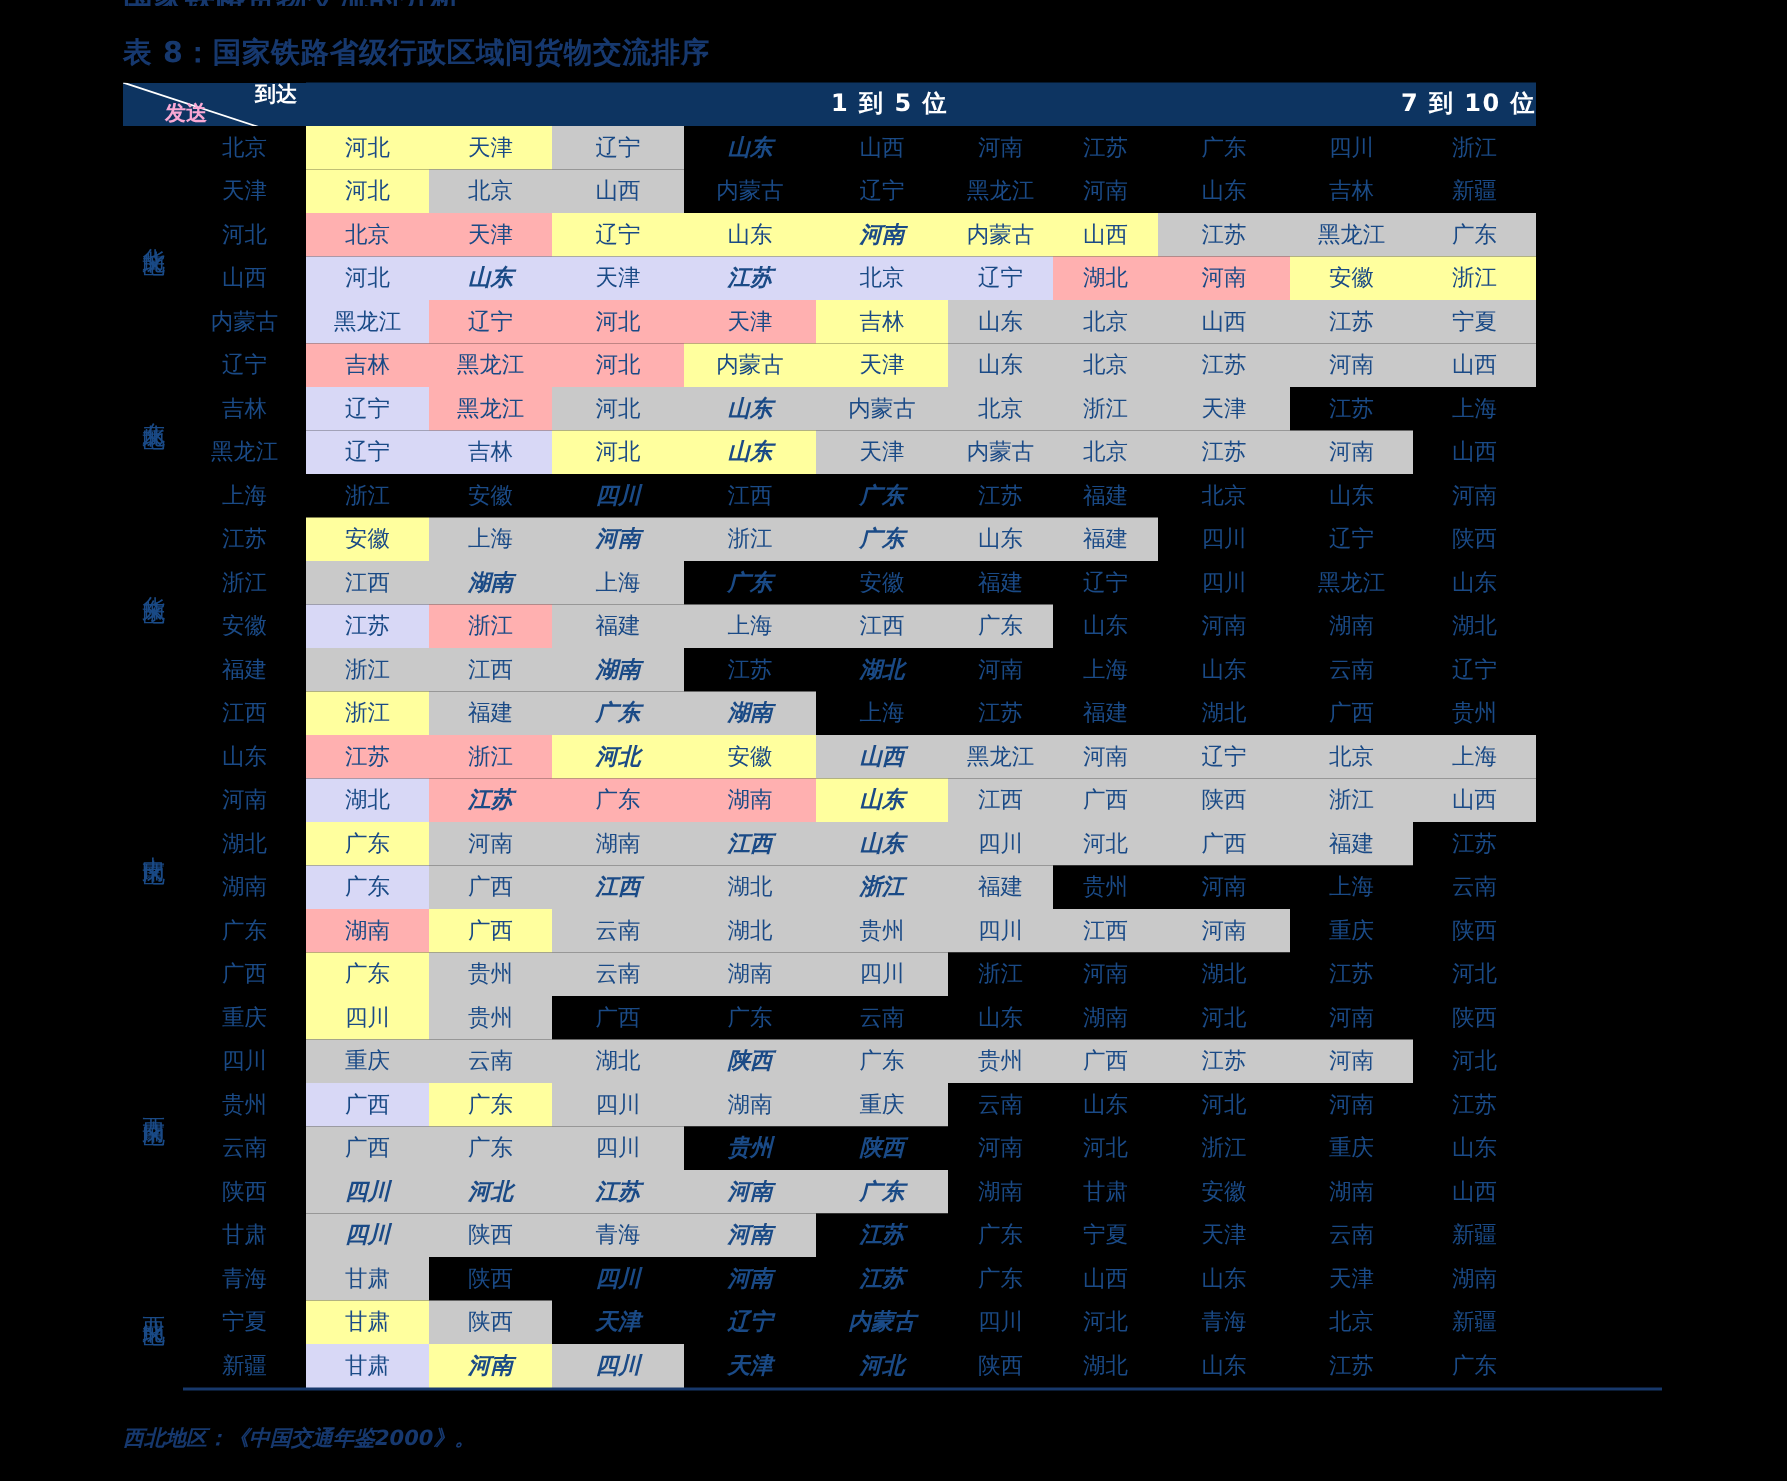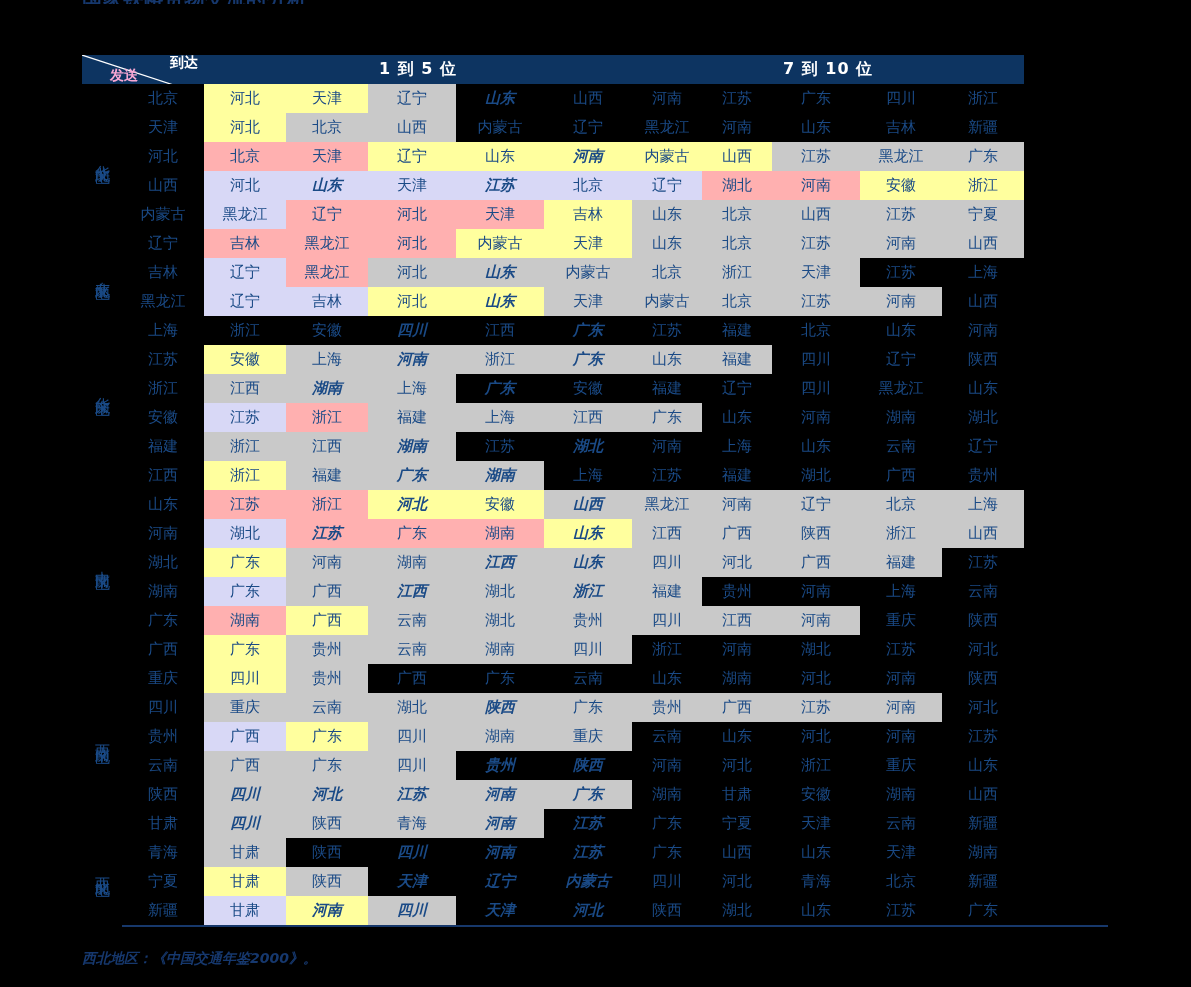--- a/index.html
+++ b/index.html
@@ -50,21 +50,21 @@
   .corner .diag svg{display:block;}
   .corner .arr{
     position:absolute;right:6px;top:-1px;font-size:14px;
     font-weight:bold;color:#fff;font-family:Liberation Serif, serif;
   }
   .corner .snd{
     position:absolute;left:4px;bottom:-1px;font-size:14px;
     font-weight:bold;color:#f9a8d4;margin-left:24px;
   }
   .hdr .grp{
-    text-align:center;font-size:16px;font-weight:bold;color:#fff;
+    text-align:right;font-size:16px;font-weight:bold;color:#fff;
     letter-spacing:1px;
   }
 
   
   td.region{
     width:40px;text-align:center;color:#1a4a86;
     font-size:15px;line-height:1.0;
     background:#000;
   }
   td.region .vert{
@@ -106,20 +106,21 @@
 </style>
 </head>
 <body>
 
 <div class="page">
 
   <div class="clip-title">
     <div class="txt">国家铁路货物交流的分析</div>
   </div>
 
+  <div class="title">表 8：国家铁路省级行政区域间货物交流排序</div>
 
   <table class="grid">
     <colgroup>
       <col style="width:40px">
         <col style="width:82px">
       <col style="width:82px">
         <col style="width:82px">
         <col style="width:88px">
       <col style="width:88px">
         <col style="width:88px">

